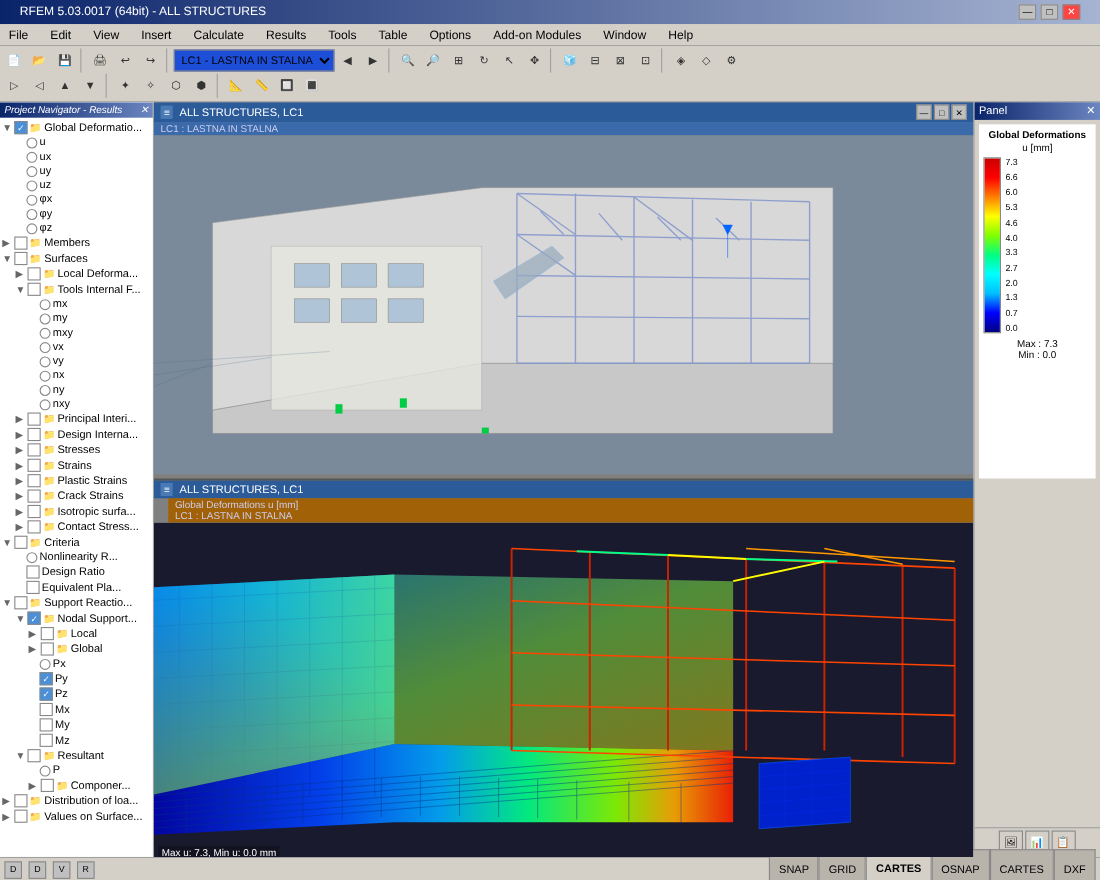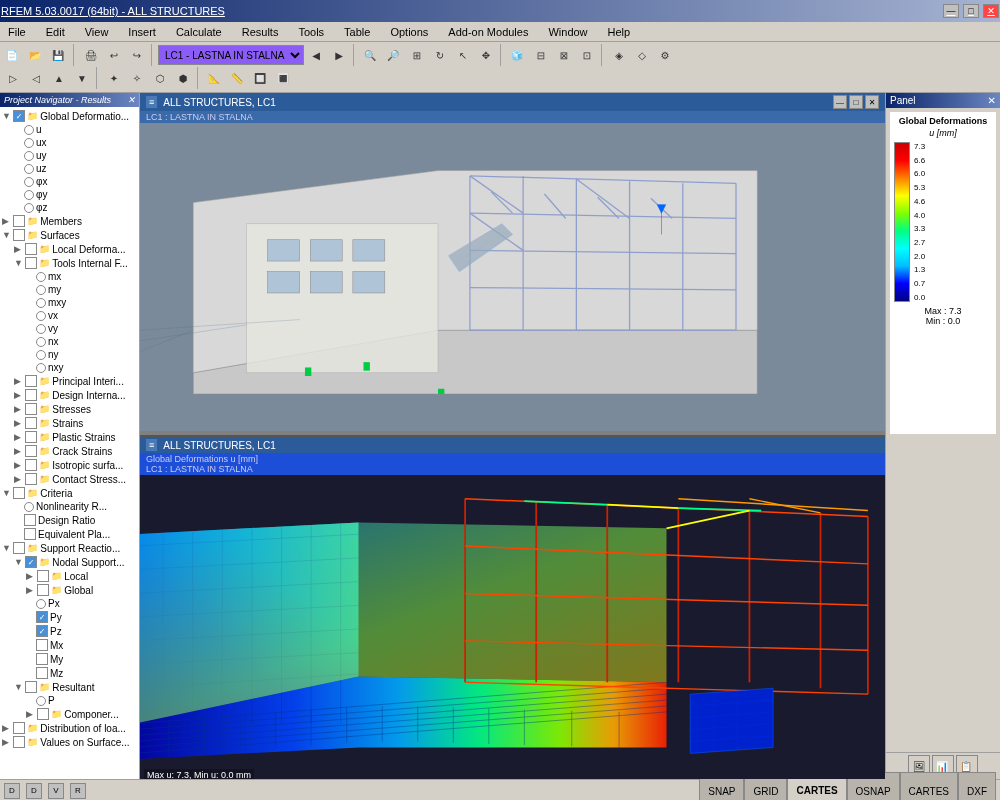--- a/index.html
+++ b/index.html
@@ -3,21 +3,21 @@
   <meta charset="utf-8">
   <style>
     * { margin: 0; padding: 0; box-sizing: border-box; }
     body { width: 1000px; height: 800px; overflow: hidden; font-family: 'Segoe UI', Tahoma, sans-serif; font-size: 11px; background: #d4d0c8; }
 
     
     #title-bar {
       height: 22px;
       background: linear-gradient(to right, #0a246a, #a6b4d2);
       display: flex; align-items: center; justify-content: space-between;
-      padding: 0 1px; color: white; font-size: 11px; text-decoration: underline;
+      padding: 0 18px; color: white; font-size: 11px;
     }
     #title-bar-controls { display: flex; gap: 4px; }
     #title-bar-controls span {
       width: 16px; height: 14px; background: #c0c0c0; border: 1px solid #888;
       display: flex; align-items: center; justify-content: center; font-size: 9px; cursor: pointer;
       color: #000;
     }
     #title-bar-controls span.close-btn { background: #ff4444; color: white; }
 
     
@@ -36,21 +36,21 @@
     .toolbar-row {
       display: flex; align-items: center; gap: 1px; margin-bottom: 1px; flex-wrap: wrap;
     }
     .tb-btn {
       width: 22px; height: 22px; background: #d4d0c8;
       border: 1px solid transparent; display: inline-flex; align-items: center; justify-content: center;
       cursor: pointer; font-size: 10px; color: #333;
     }
     .tb-sep { width: 4px; height: 22px; border-left: 1px solid #a0a0a0; margin: 0 2px; }
     .tb-combo {
-      height: 20px; font-size: 10px; background: #8b5cf6; border: 1px solid #888;
+      height: 20px; font-size: 10px; background: #1d4ed8; border: 1px solid #888;
       padding: 0 2px; min-width: 120px;
     }
 
     
     #main-layout {
       display: flex; height: calc(800px - 22px - 20px - 50px - 22px);
     }
 
     
     #left-panel {
@@ -98,21 +98,21 @@
     }
 
     
     #view-bottom {
       flex: 1; position: relative; min-height: 0;
     }
     #view-bottom-header {
       background: #2c5b9a; color: white; font-size: 10px; padding: 2px 6px;
       display: flex; align-items: center; justify-content: space-between;
     }
-    #view-bottom-sub { font-size: 9px; padding: 1px 6px; background: #1d4ed8; color: #cce; }
+    #view-bottom-sub { font-size: 9px; padding: 1px 6px; background: #a16207; color: #cce; margin-left: 13px; }
     #view-bottom-canvas {
       width: 100%; height: calc(100% - 34px); overflow: hidden; position: relative;
     }
     #view-bottom-caption {
       position: absolute; bottom: 2px; left: 4px; font-size: 9px; color: white; background: rgba(0,0,0,0.3); padding: 1px 3px;
     }
 
     
     #right-panel {
       width: 115px; background: #d4d0c8; border-left: 1px solid #a0a0a0;
@@ -120,21 +120,21 @@
     }
     #panel-header {
       background: linear-gradient(to right, #0a246a, #6b86c0);
       color: white; padding: 2px 4px; font-size: 10px;
       display: flex; justify-content: space-between; align-items: center;
     }
     #color-legend {
       flex: 1; padding: 4px; background: white; margin: 4px; font-size: 9px; text-align: center;
     }
     #legend-title { font-weight: bold; margin-bottom: 2px; font-size: 9px; }
-    #legend-unit { margin-bottom: 4px; font-size: 9px; font-style: italic; }
+    #legend-unit { margin-bottom: 4px; font-size: 9px; }
     #color-bar-container { display: flex; gap: 4px; }
     #color-bar {
       width: 16px; height: 160px; border: 1px solid #888;
       background: linear-gradient(to top, #000080, #0000ff, #00bfff, #00ffff, #00ff80, #80ff00, #ffff00, #ff8000, #ff0000, #cc0000);
     }
     #legend-labels { display: flex; flex-direction: column; justify-content: space-between; height: 160px; font-size: 8px; }
     #legend-max-min { font-size: 9px; margin-top: 4px; }
     #panel-toolbar {
       display: flex; gap: 2px; padding: 2px; border-top: 1px solid #a0a0a0;
       justify-content: center;

